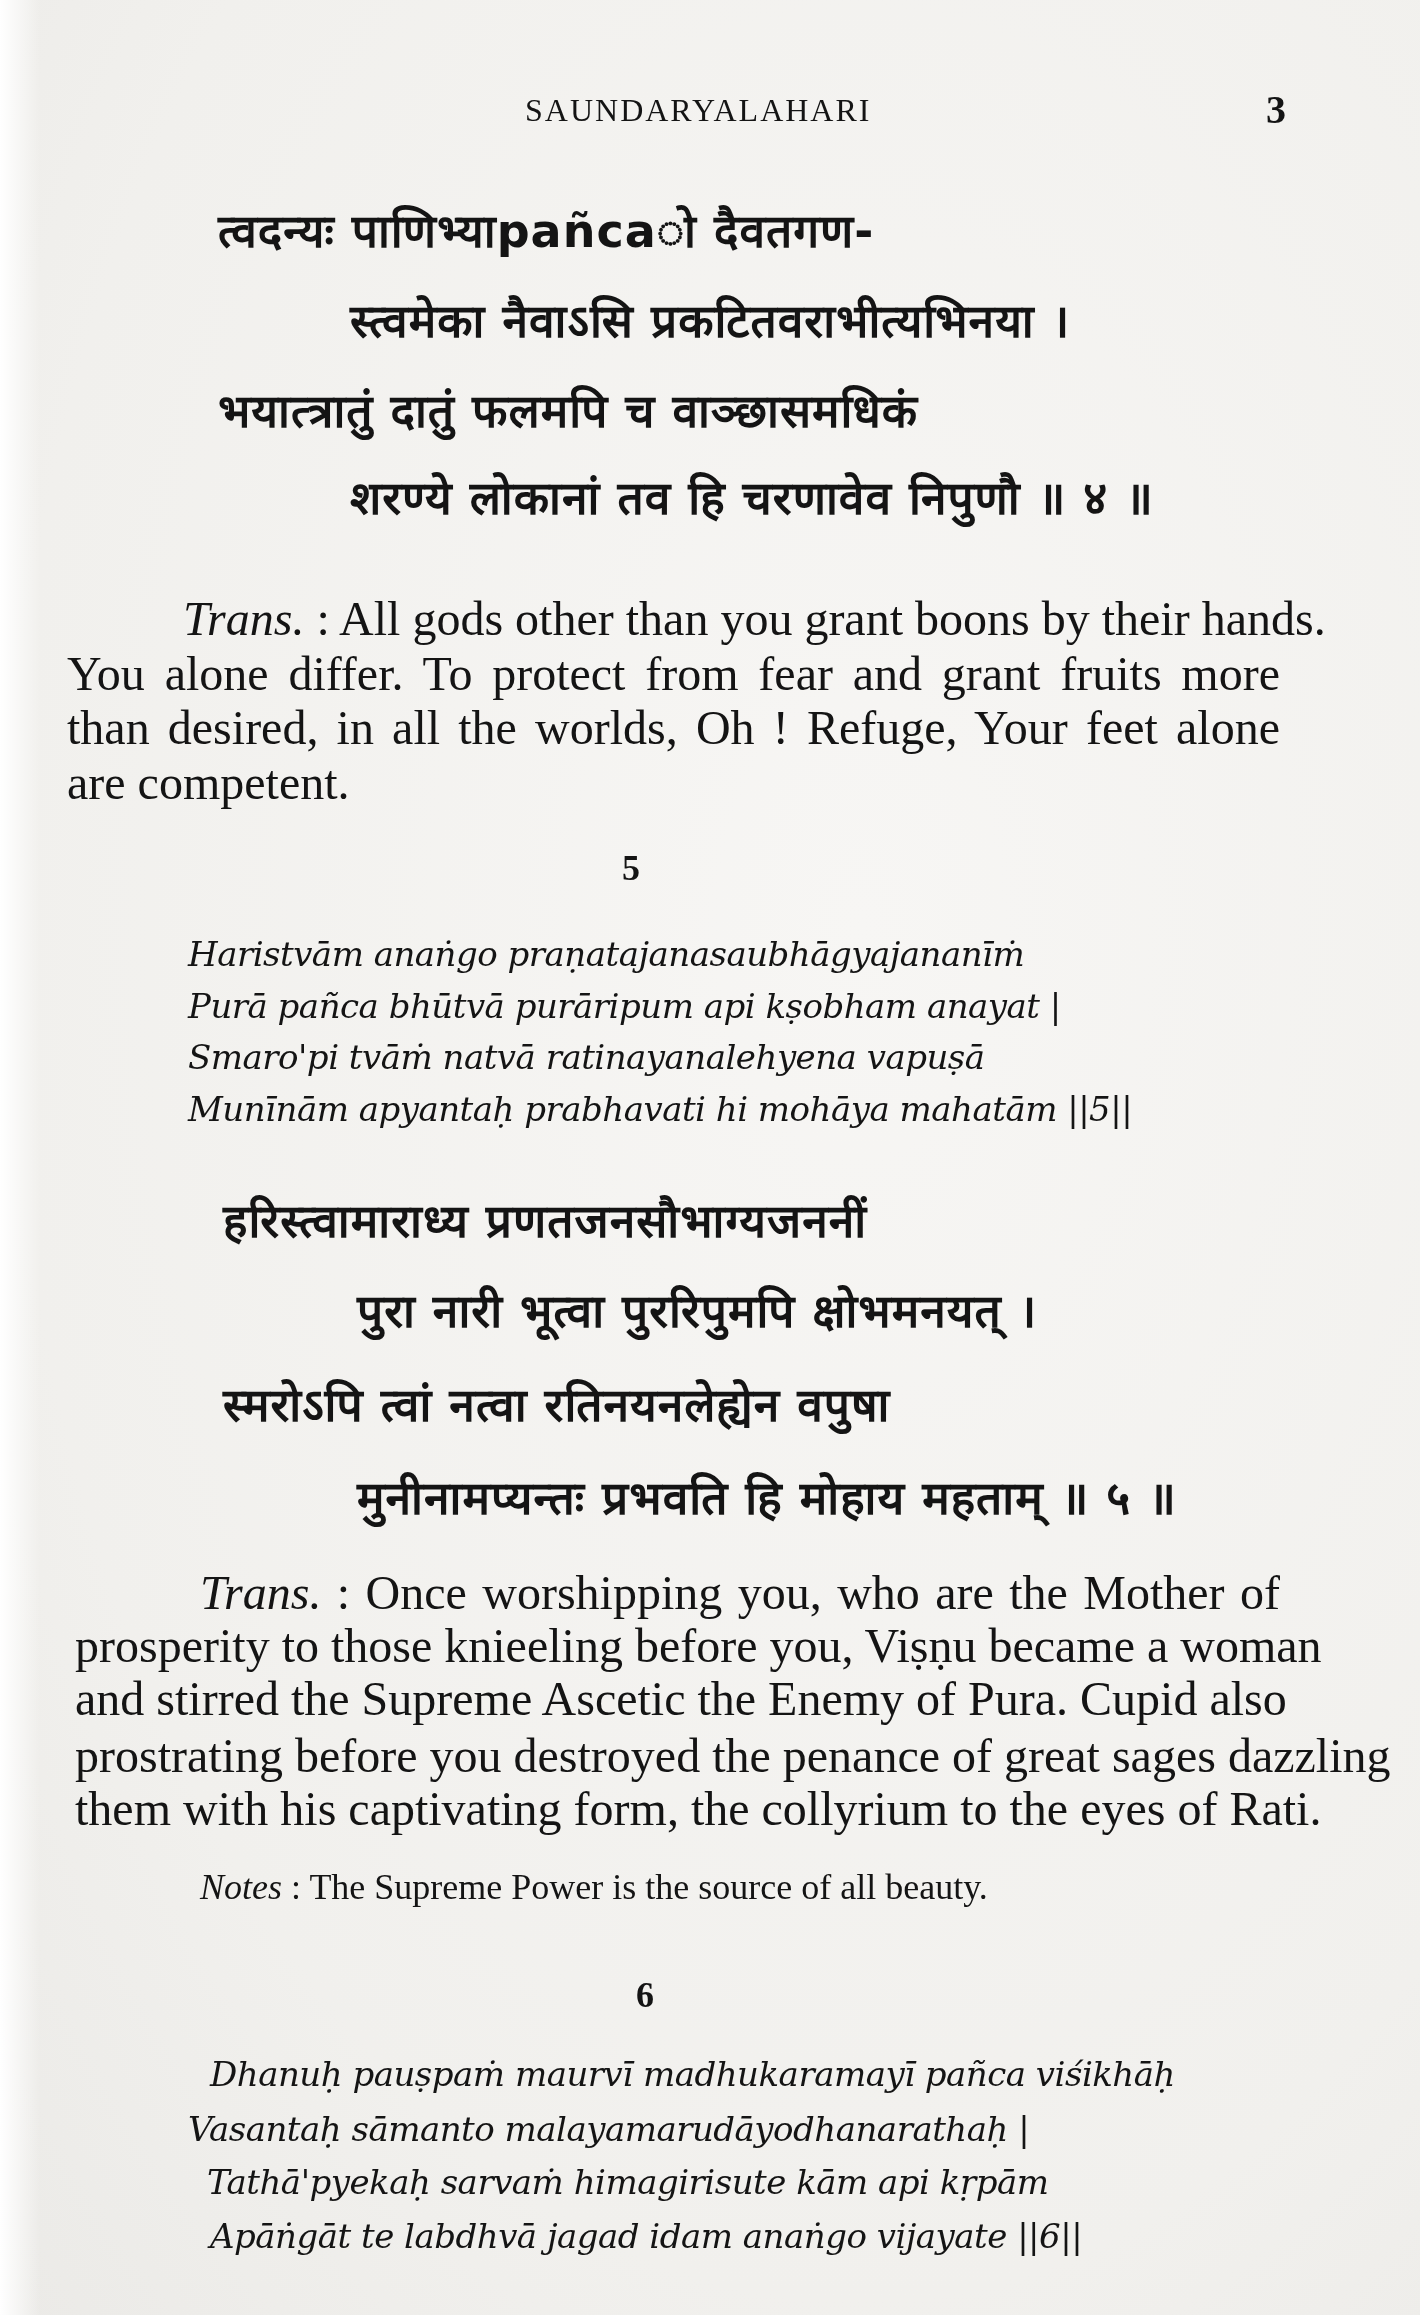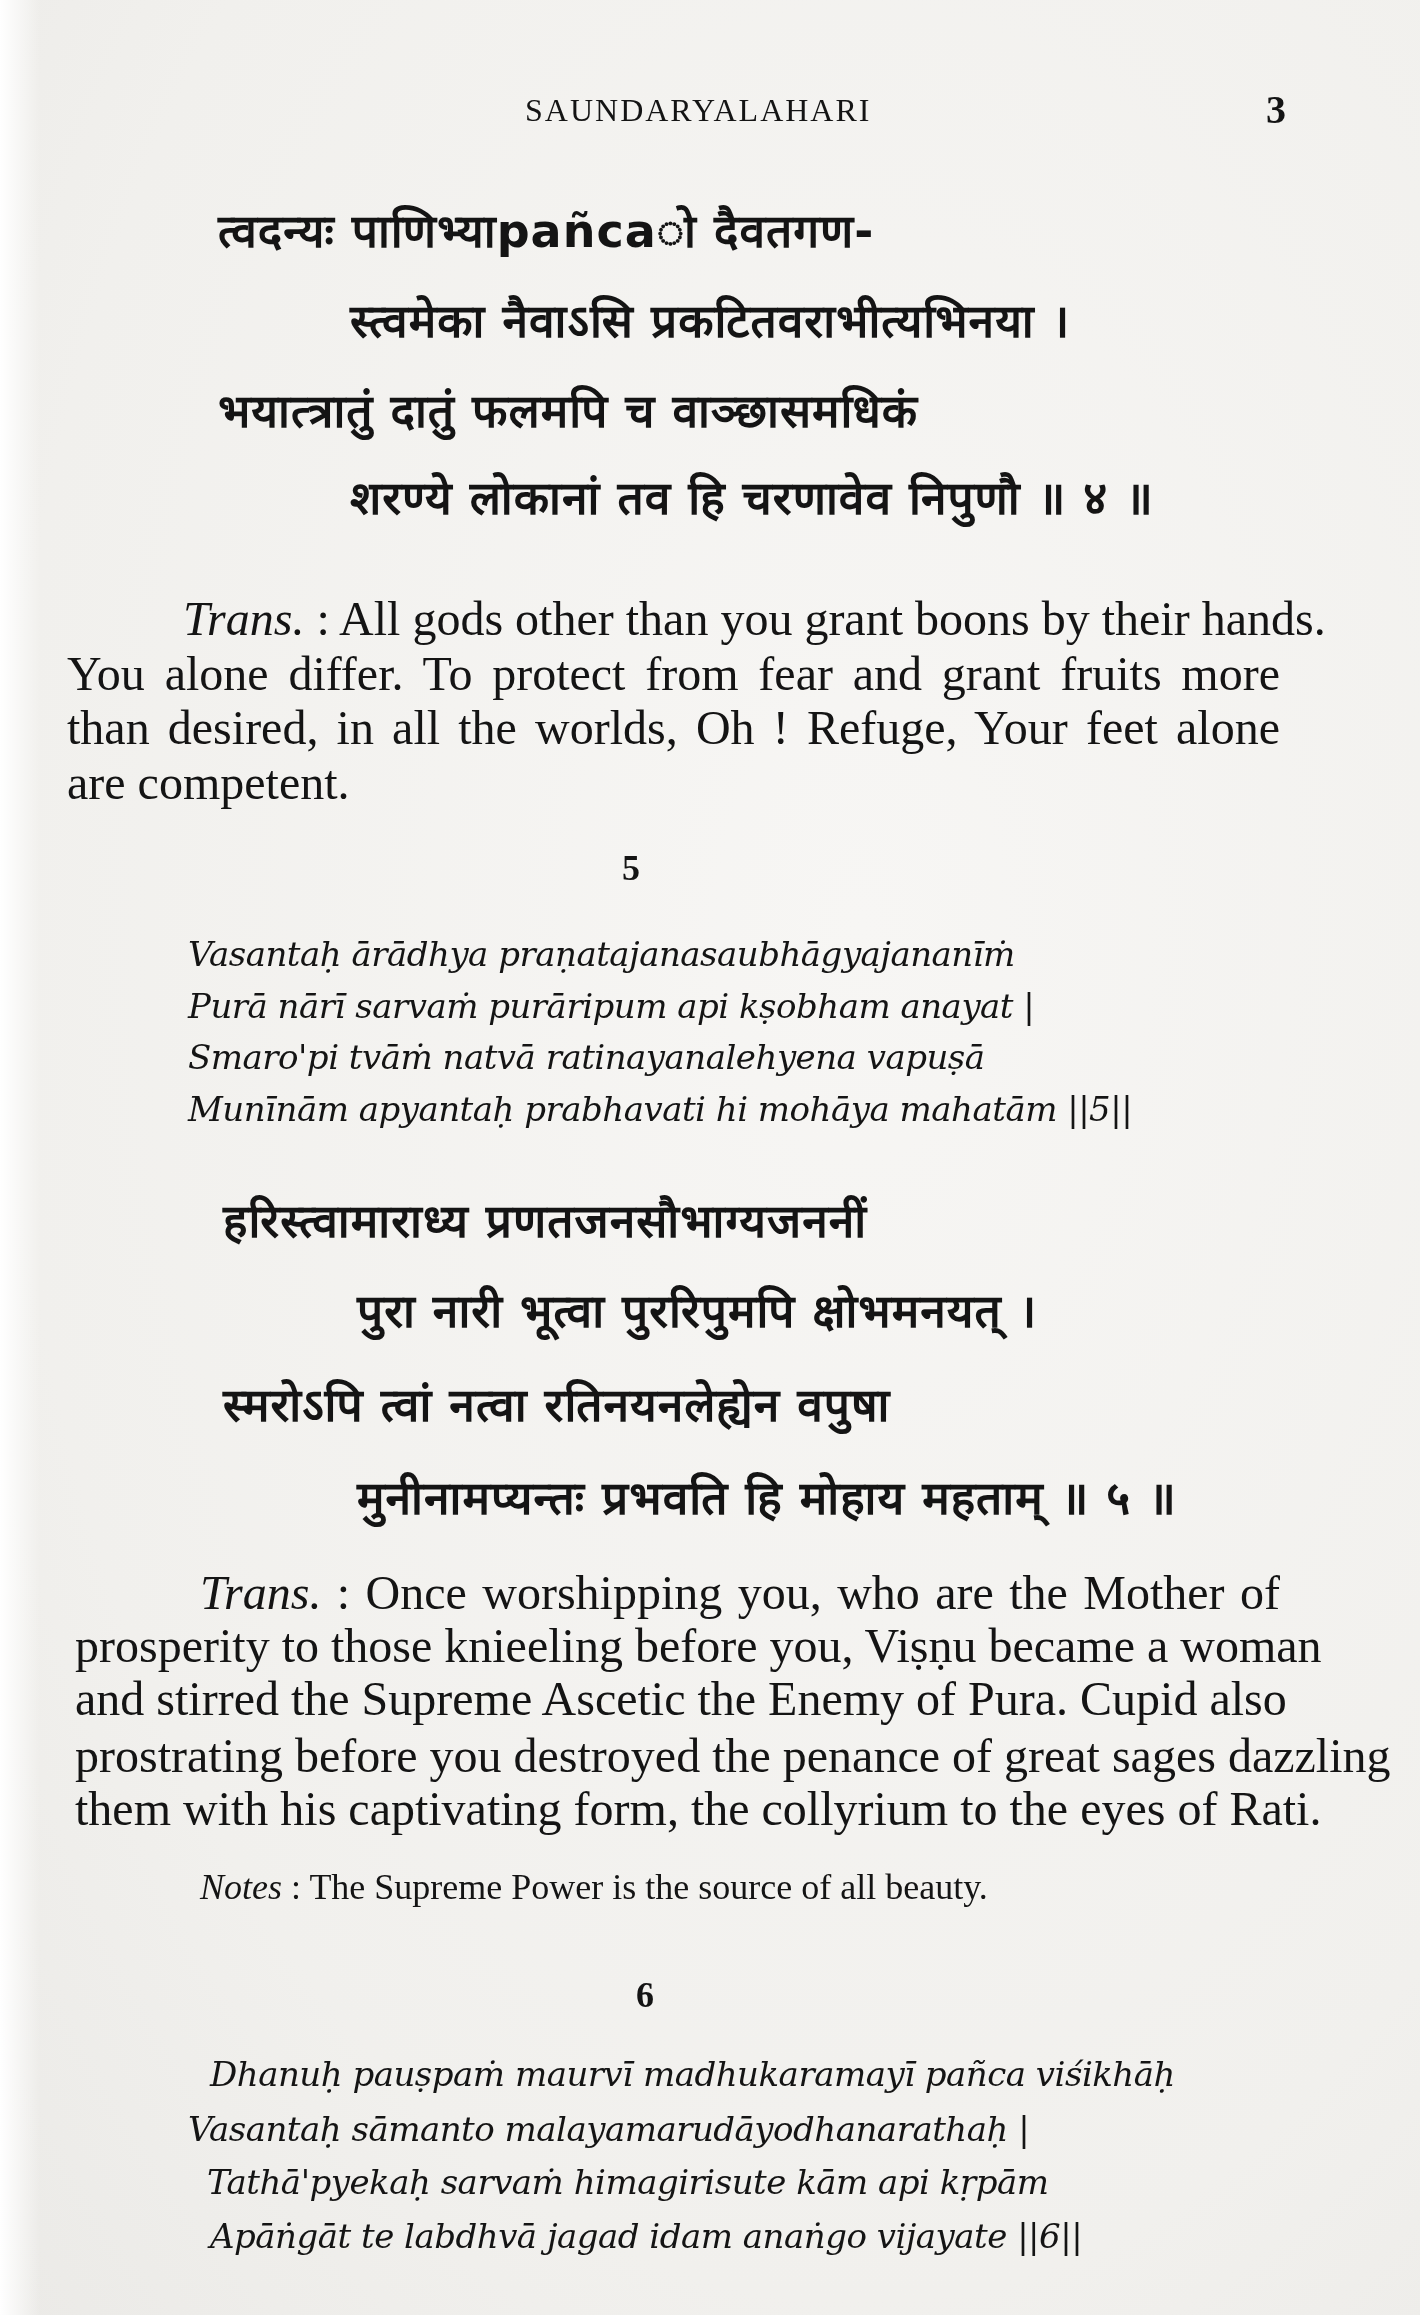--- a/index.html
+++ b/index.html
@@ -61,22 +61,22 @@
     <span class="trans-label">Trans.</span><span> : </span><span>All gods other than you grant boons by their hands.</span>
   </div>
   <div class="abs body-line" style="top:650px;">
     <span class="faded"></span><span>You alone differ.  To protect from fear and grant fruits more</span>
   </div>
   <div class="abs body-line" style="top:704px;">than desired,  in all the worlds, Oh ! Refuge, Your feet alone</div>
   <div class="abs body-line last" style="top:759px;">are competent.</div>
 
   <div class="abs verse-num" style="left:622px; top:847px;">5</div>
 
-  <div class="abs translit" style="left:188px; top:937px;">Vasantaḥ ārādhya praṇatajanasaubhāgyajananīṁ</div>
-  <div class="abs translit" style="left:188px; top:989px;">Purā nārī sarvaṁ purāripum api kṣobham anayat |</div>
+  <div class="abs translit" style="left:188px; top:937px;">Haristvām anaṅgo praṇatajanasaubhāgyajananīṁ</div>
+  <div class="abs translit" style="left:188px; top:989px;">Purā pañca bhūtvā purāripum api kṣobham anayat |</div>
   <div class="abs translit" style="left:188px; top:1040px;">Smaro'pi tvāṁ natvā ratinayanalehyena vapuṣā</div>
   <div class="abs translit" style="left:188px; top:1092px;">Munīnām apyantaḥ prabhavati hi mohāya mahatām ||5||</div>
 
   <div class="abs deva" style="left:223px; top:1198px;">हरिस्त्वामाराध्य प्रणतजनसौभाग्यजननीं</div>
   <div class="abs deva" style="left:357px; top:1288px;">पुरा नारी भूत्वा पुररिपुमपि क्षोभमनयत् ।</div>
   <div class="abs deva" style="left:223px; top:1382px;">स्मरोऽपि त्वां नत्वा रतिनयनलेह्येन वपुषा</div>
   <div class="abs deva" style="left:357px; top:1475px;">मुनीनामप्यन्तः प्रभवति हि मोहाय महताम् ॥ ५ ॥</div>
 
   <div class="abs body-line first" style="top:1569px; left:200px; width:1080px;">
     <span class="trans-label">Trans.</span><span> : </span><span>Once  worshipping  you,  who  are  the Mother  of</span>

